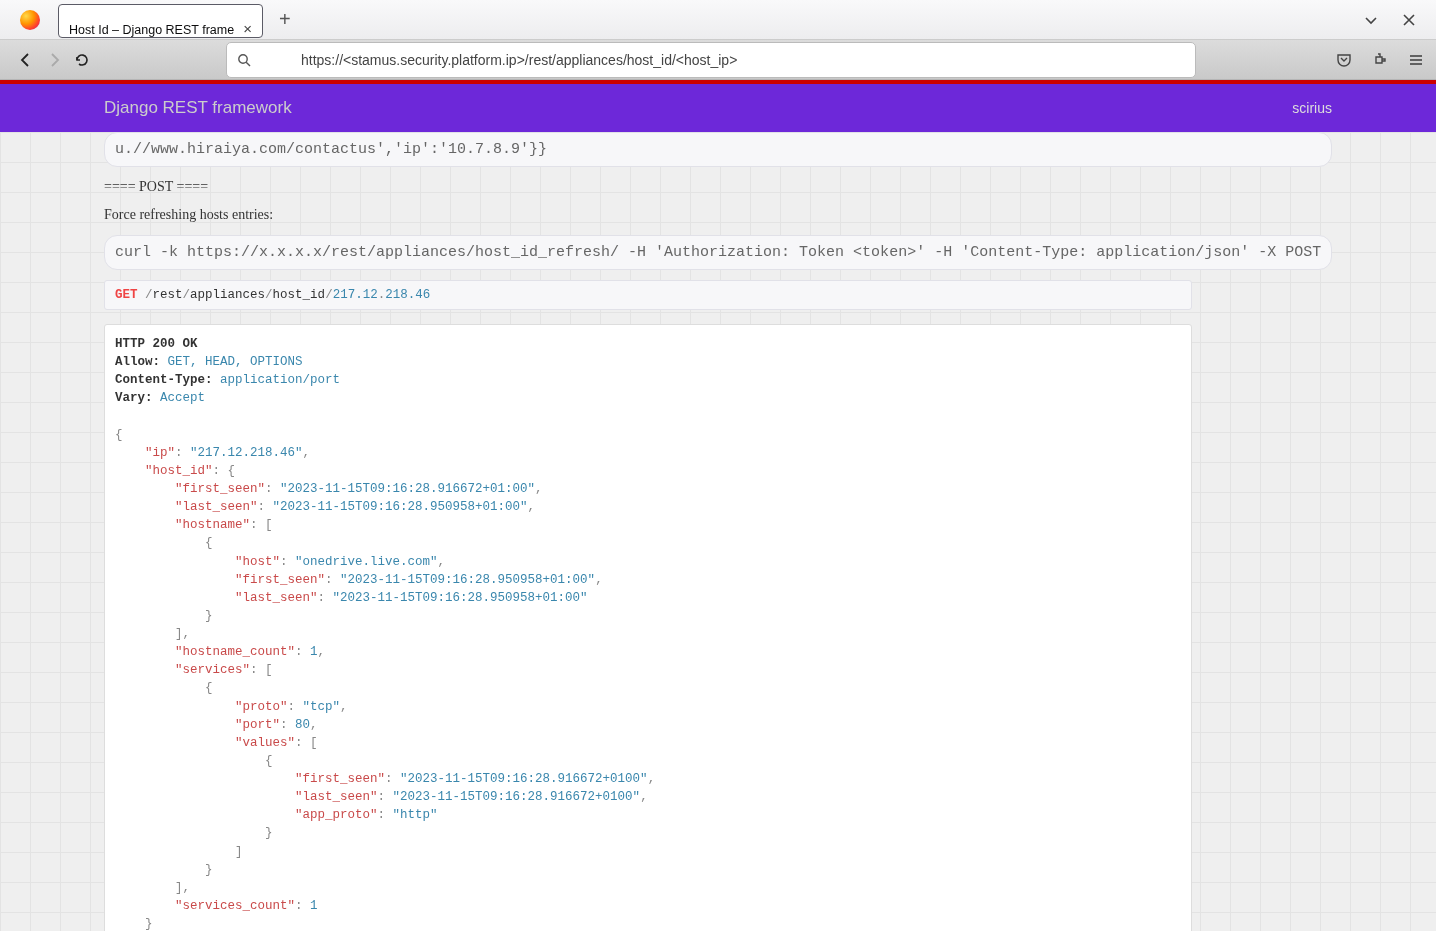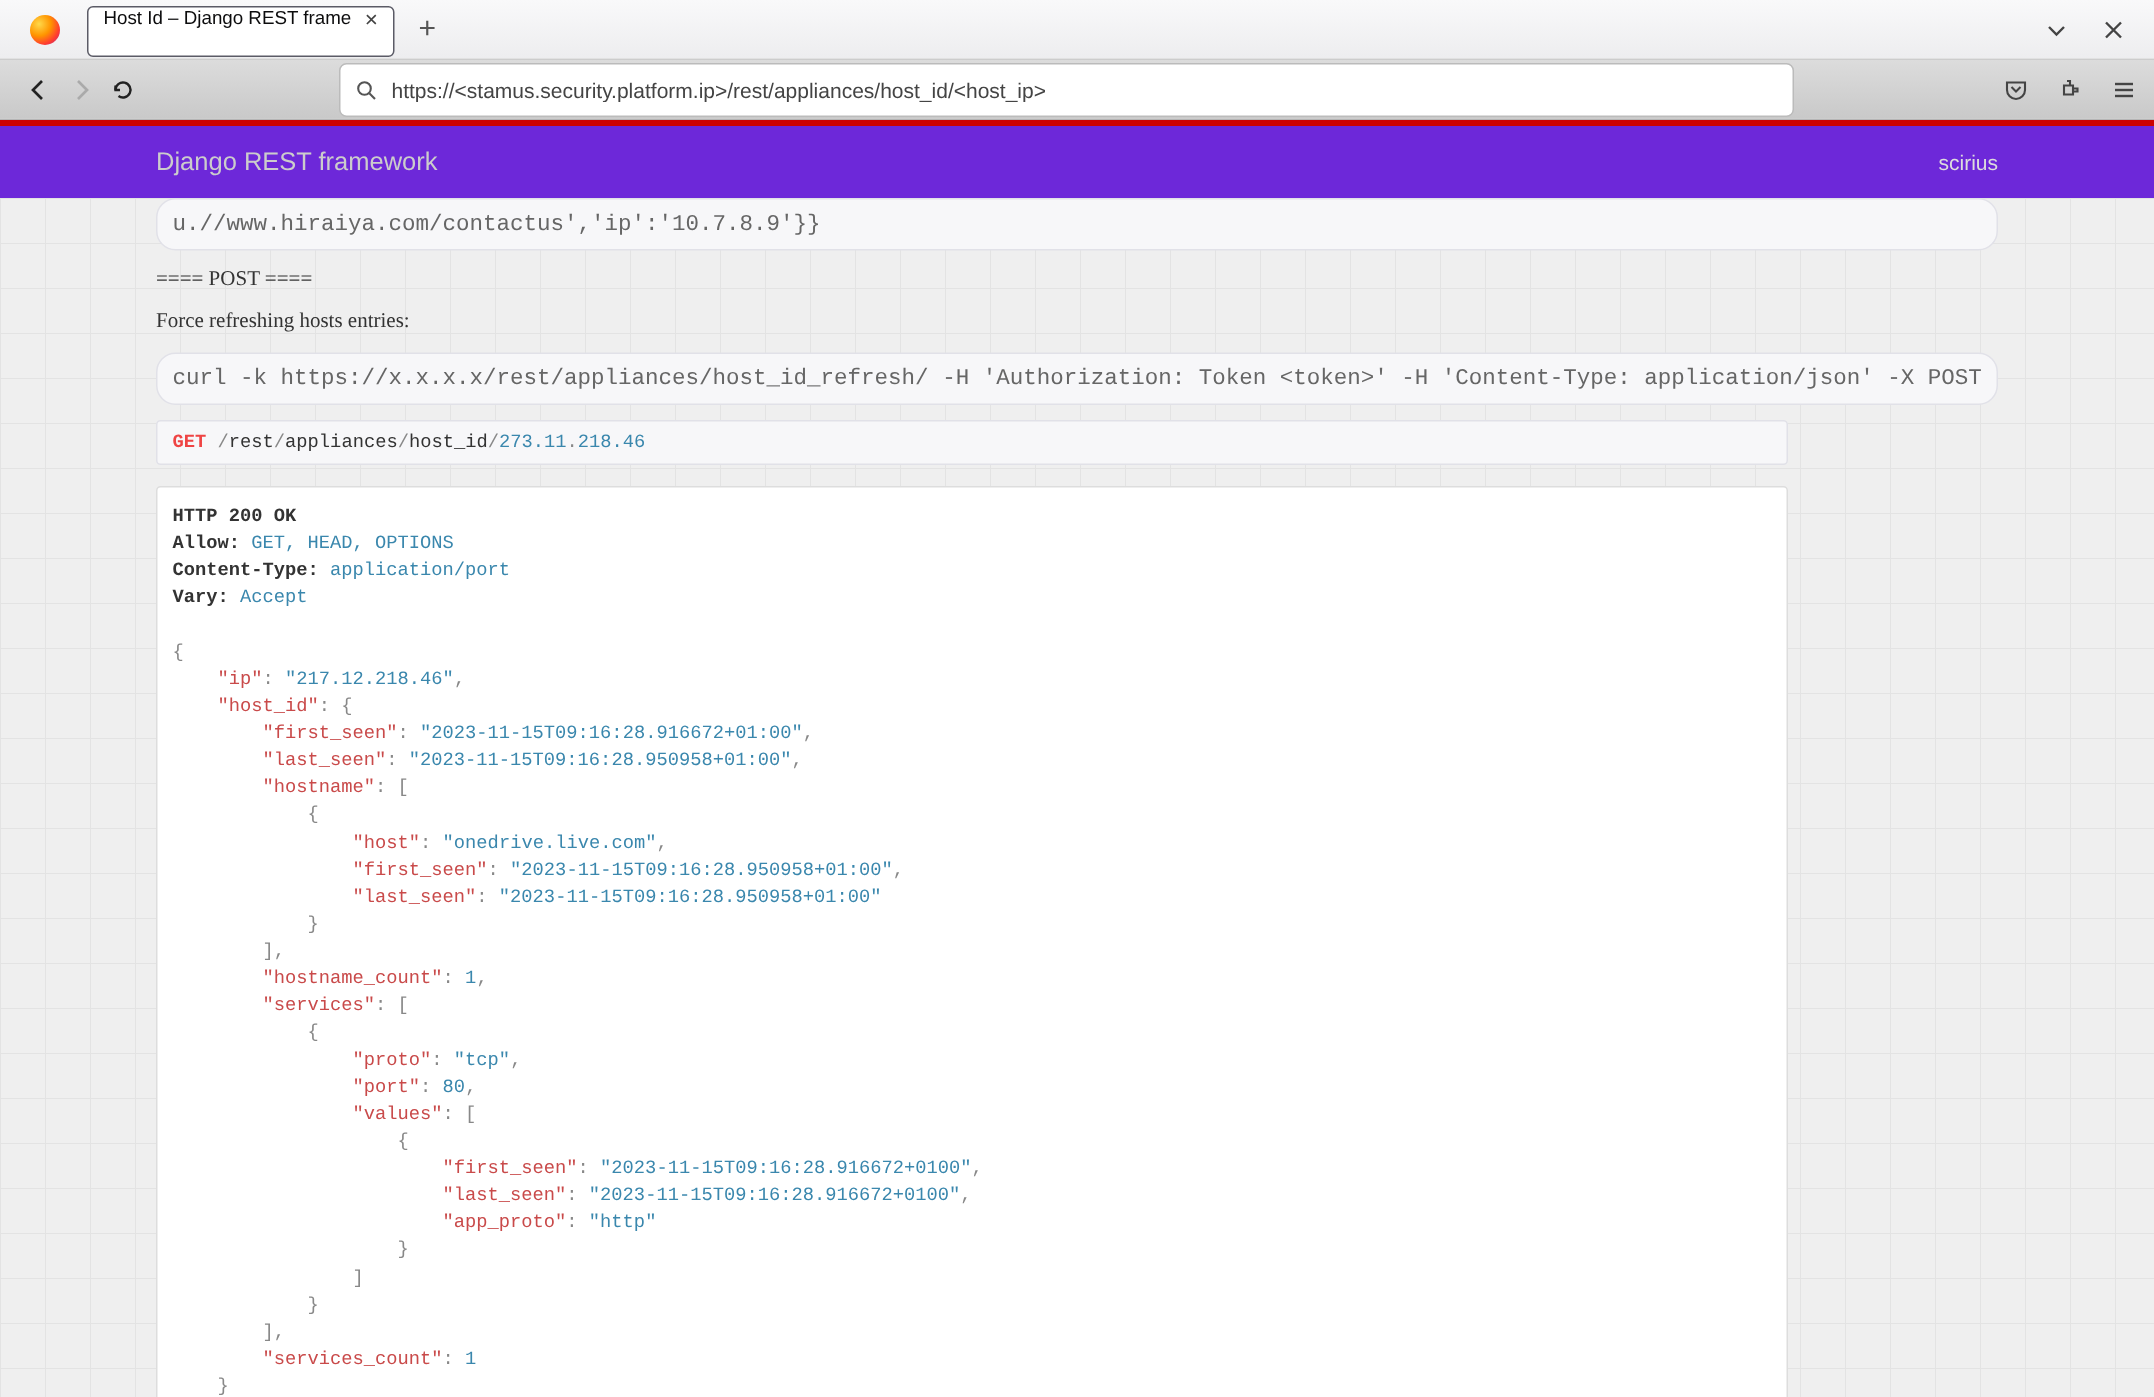--- a/index.html
+++ b/index.html
@@ -1,30 +1,30 @@
 <!DOCTYPE html>
 <html><head>
 <meta charset="utf-8">
 <style>
 * { margin: 0; padding: 0; box-sizing: border-box; }
 body { font-family: -apple-system, BlinkMacSystemFont, "Segoe UI", Helvetica, Arial, sans-serif; font-size: 14px; background: #fff; }
 
 
 .browser-top { height: 40px; background: linear-gradient(#f9f9fa, #ededef); display: flex; align-items: center; border-bottom: 1px solid #ccc; }
 .ff-logo { width: 20px; height: 20px; margin: 0 18px 0 20px; background: radial-gradient(circle at 30% 30%, #ffd94a 0%, #ff9500 40%, #ff3b30 70%, #9e2a9e 100%); border-radius: 50%; position: relative; }
-.tab { height: 34px; background: #fff; border: 1px solid #5b5b66; border-radius: 4px; display: flex; align-items: flex-start; padding: 0 10px; min-width: 205px; margin-top: 2px; }
+.tab { height: 34px; background: #fff; border: 1px solid #5b5b66; border-radius: 4px; display: flex; align-items: flex-end; padding: 0 10px; min-width: 205px; margin-top: 2px; }
 .tab-title { flex: 1; font-size: 12.5px; color: #0c0c0d; white-space: nowrap; overflow: hidden; }
 .tab-close { font-size: 15px; color: #444; margin-left: 8px; cursor: pointer; }
 .plus { font-size: 20px; color: #555; margin-left: 16px; cursor: pointer; font-weight: 300; }
 .chrome-right { margin-left: auto; display: flex; align-items: center; gap: 24px; padding-right: 20px; }
 
 .nav-row { height: 40px; background: linear-gradient(#dcdcdc, #c9c9c9); display: flex; align-items: center; padding: 0 12px; border-bottom: 1px solid #b5b5b5; }
 .nav-btn { width: 28px; height: 28px; display: flex; align-items: center; justify-content: center; color: #333; border-radius: 4px; }
 .nav-btn.dis { color: #999; }
-.url-bar { flex: 1; height: 36px; background: #fff; border: 1px solid #bbb; border-radius: 5px; margin: 0 130px 0 130px; display: flex; align-items: center; padding: 0 10px; }
+.url-bar { flex: 1; height: 36px; background: #fff; border: 1px solid #bbb; border-radius: 5px; margin: 0 130px 0 130px; display: flex; align-items: center; padding: 0 10px; gap: 40px; }
 .url-text { flex: 1; border: none; outline: none; font-size: 14px; color: #444; font-family: inherit; }
 .tool-icons { display: flex; gap: 20px; margin-left: 10px; }
 
 
 .red-strip { height: 4px; background: #c00; }
 
 
 .drf-header { height: 48px; background: #6d28d9; color: #ccc; display: flex; align-items: center; padding: 0 0; }
 .drf-inner { width: 100%; max-width: 1228px; margin: 0 auto; display: flex; align-items: center; padding: 0 0; }
 .drf-brand { color: #ccc; font-size: 17px; font-weight: 400; }
@@ -144,21 +144,21 @@
 
     <div class="section-lbl">==== POST ====</div>
     <div class="section-lbl">Force refreshing hosts entries:</div>
 
     <div class="snippet-box" style="white-space:pre;">curl -k https://x.x.x.x/rest/appliances/host_id_refresh/ -H 'Authorization: Token &lt;token&gt;' -H 'Content-Type: application/json' -X POST</div>
 
     <div style="height:10px;"></div>
 
     <div class="req-line">
       <span class="m">GET</span>
-      <span class="p"> /</span><span class="s">rest</span><span class="p">/</span><span class="s">appliances</span><span class="p">/</span><span class="s">host_id</span><span class="p">/</span><span class="ip">273.11</span><span class="p">.</span><span class="ip">218.46</span>
+      <span class="p"> /</span><span class="s">rest</span><span class="p">/</span><span class="s">appliances</span><span class="p">/</span><span class="s">host_id</span><span class="p">/</span><span class="ip">217.12</span><span class="p">.</span><span class="ip">218.46</span>
     </div>
 
     <div class="resp-box">
 <pre class="resp-pre"><span class="b">HTTP 200 OK</span>
 <span class="b">Allow:</span> <span class="hv">GET, HEAD, OPTIONS</span>
 <span class="b">Content-Type:</span> <span class="hv">application/port</span>
 <span class="b">Vary:</span> <span class="hv">Accept</span>
 
 <span class="br">{</span>
     <span class="k">"ip"</span><span class="pu">:</span> <span class="str" id="j-ip">"217.12.218.46"</span><span class="pu">,</span>

